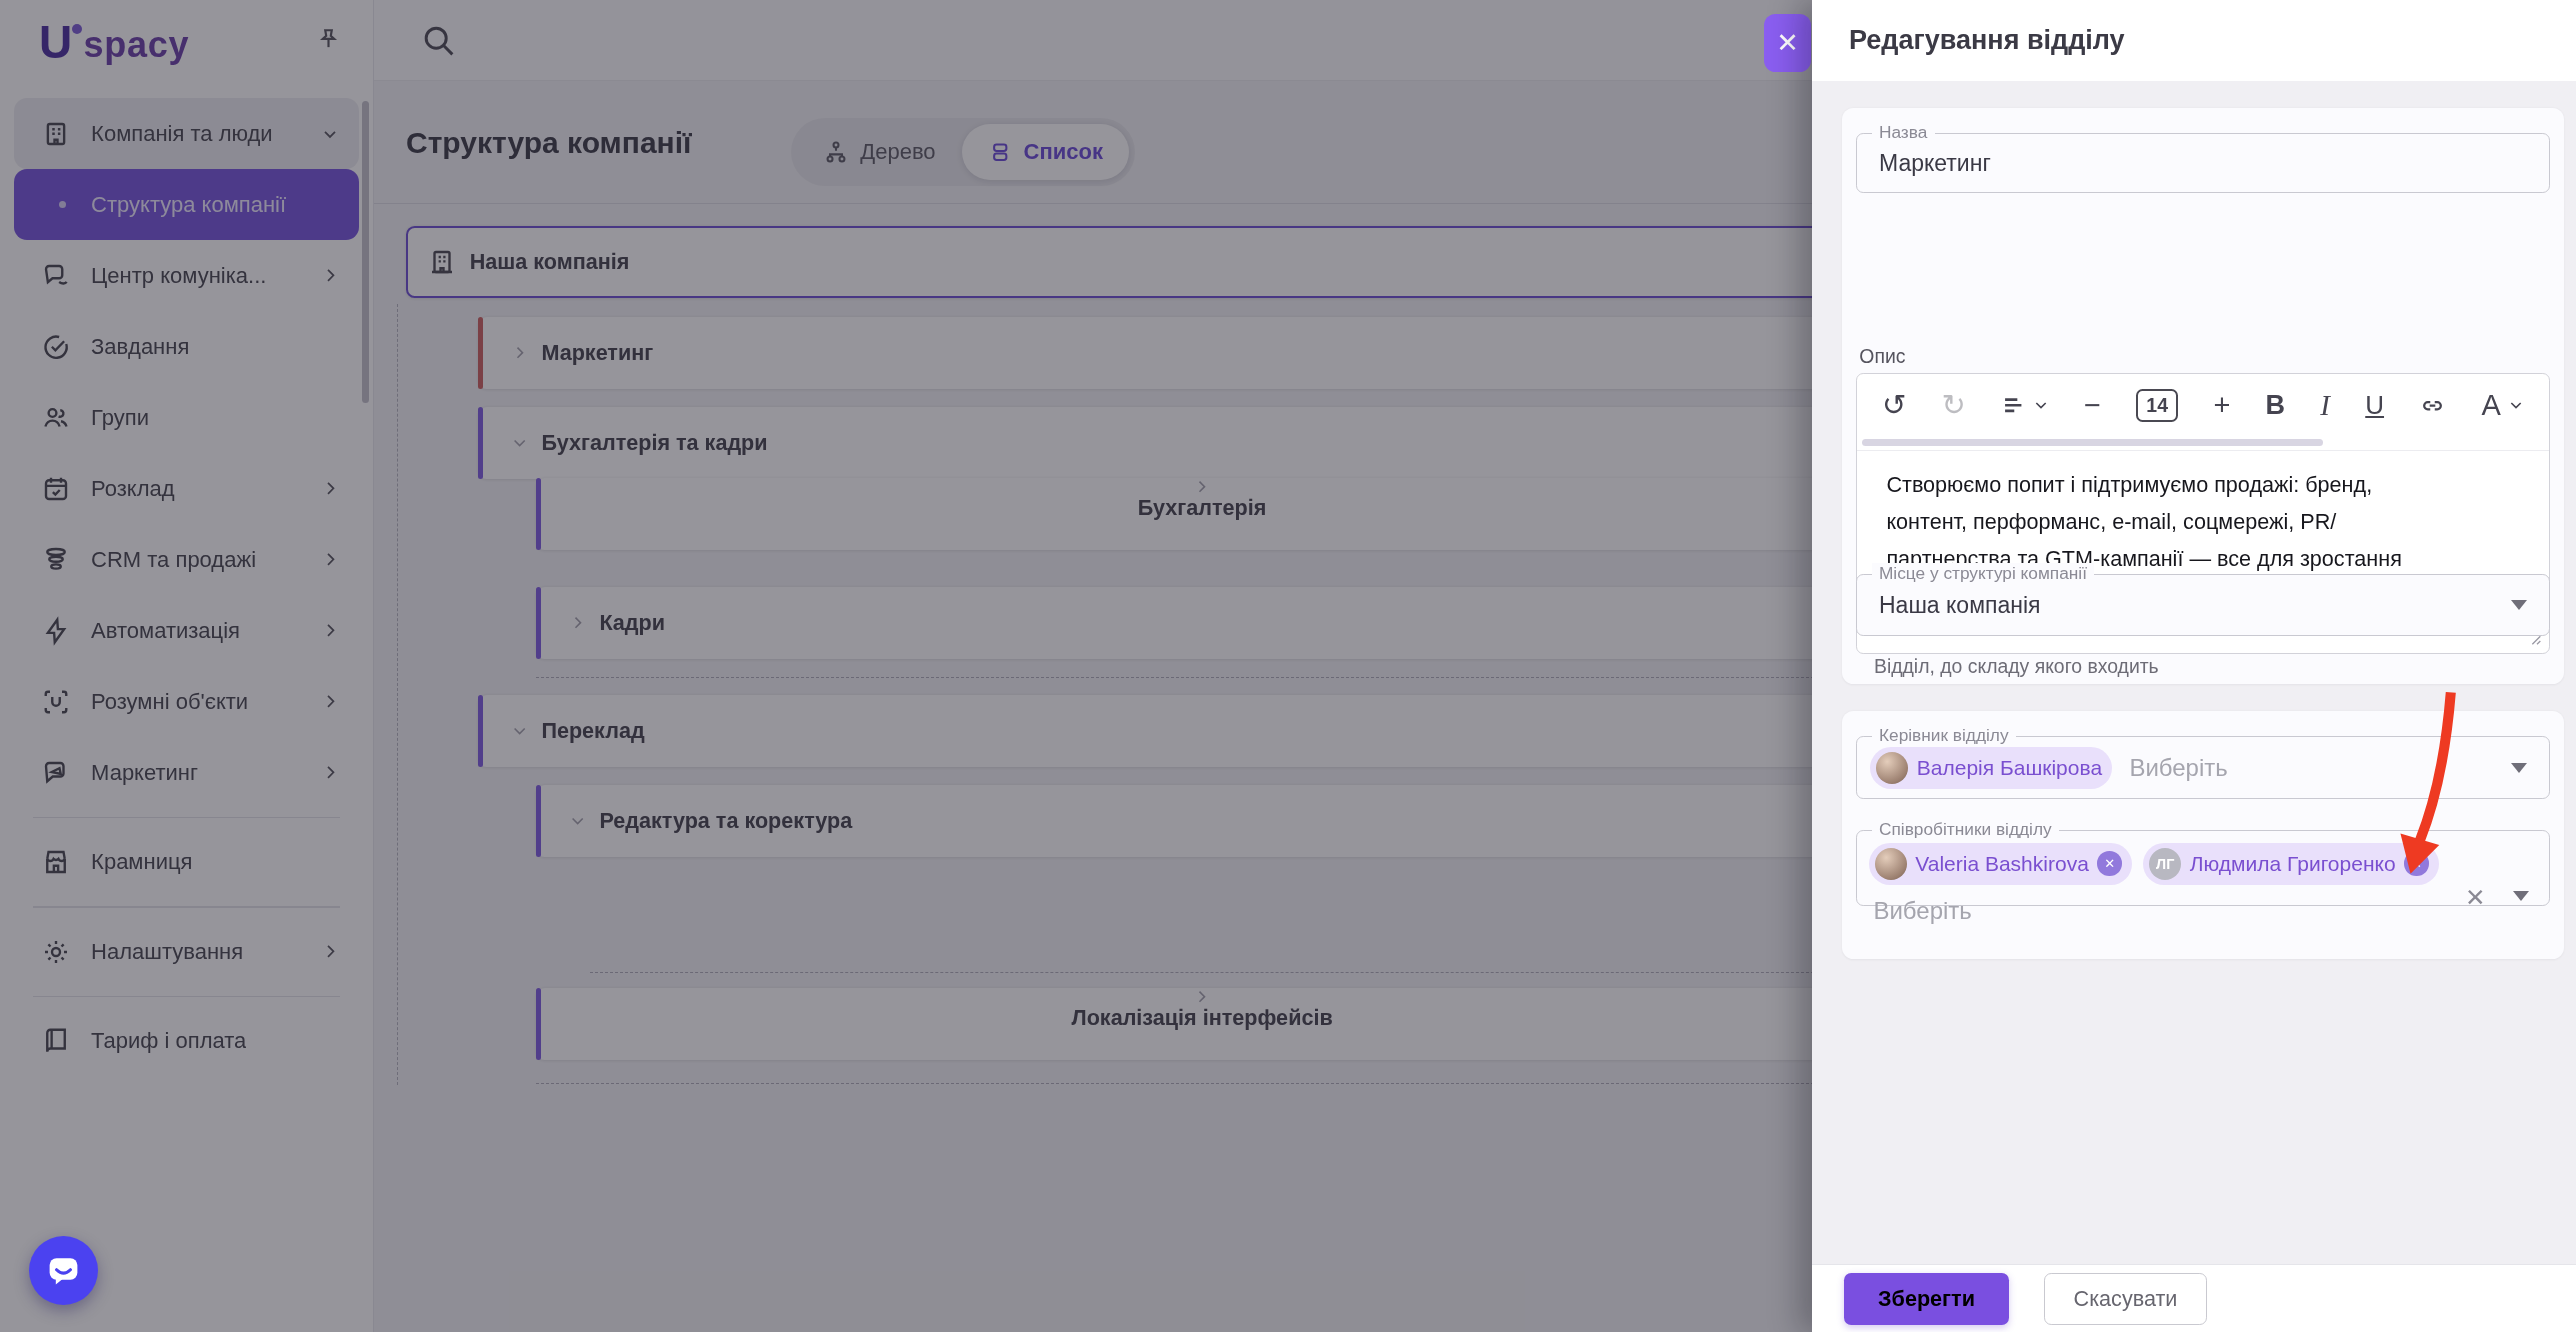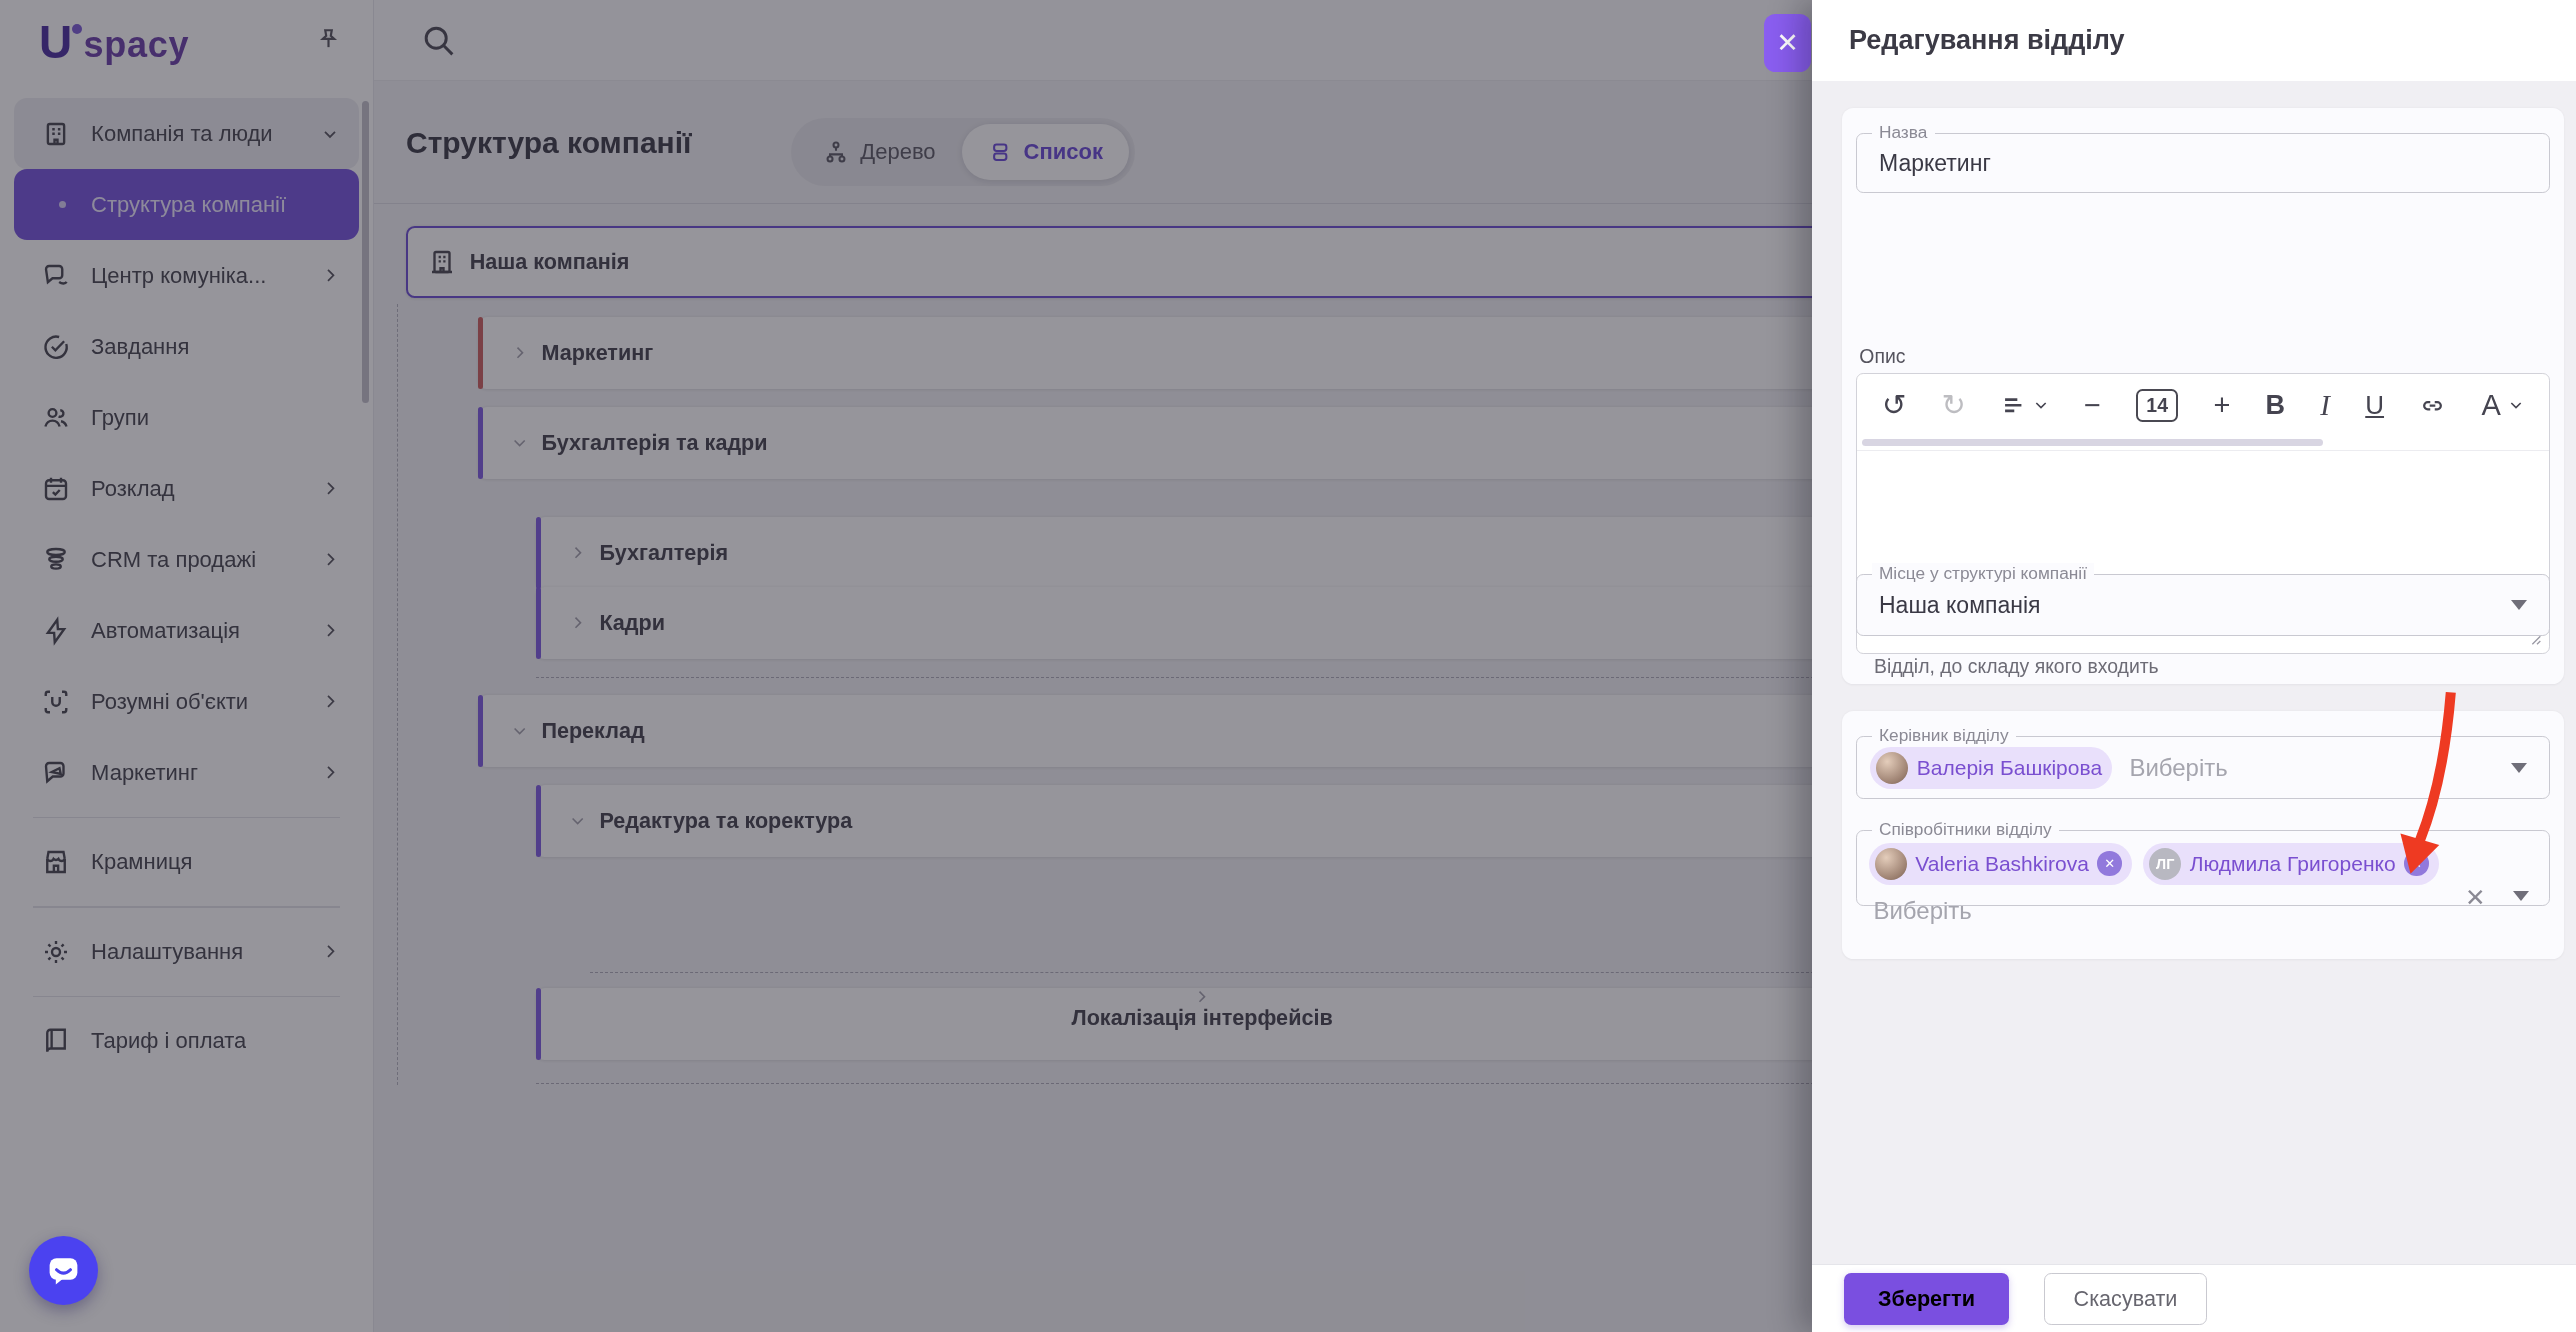--- a/index.html
+++ b/index.html
@@ -359,21 +359,21 @@
     <div class="tree-card" style="left:104px; top:326px;">
       <span class="accent" style="background:#7e5be0;"></span>
       <span class="tchev">
           <svg class="ic" width="17.3" height="17.3" viewBox="0 0 24 24" fill="none" stroke="currentColor" stroke-width="2.2">
             <path d="M5 9l7 7 7-7"></path>
           </svg>
         </span>
       <span class="tlabel">Бухгалтерія та кадри</span>
     </div>
 
-    <div class="tree-card" style="left:162px; top:436px;">
+    <div class="tree-card" style="left:162px; top:397px;flex-direction:column;">
       <span class="accent" style="background:#7e5be0;"></span>
       <span class="tchev">
           <svg class="ic" width="17.3" height="17.3" viewBox="0 0 24 24" fill="none" stroke="currentColor" stroke-width="2.2">
             <path d="M9 5l7 7-7 7"></path>
           </svg>
         </span>
       <span class="tlabel">Бухгалтерія</span>
     </div>
 
     <div class="tree-card" style="left:162px; top:506px;">
@@ -459,20 +459,26 @@
               </svg>
           </span>
           <span class="tbtn">A
             <svg class="ic" width="16" height="16" viewBox="0 0 24 24" fill="none" stroke="currentColor" stroke-width="2.4">
                 <path d="M5 9l7 7 7-7"></path>
               </svg>
           </span>
         </div>
         <div class="tb-scroll"></div>
         <div class="tb-sep"></div>
+        <div class="ed-text">
+          <div>Створюємо попит і підтримуємо продажі: бренд,</div>
+          <div>контент, перформанс, e-mail, соцмережі, PR/</div>
+          <div>партнерства та GTM-кампанії — все для зростання</div>
+          <div>лідів і MRR.</div>
+        </div>
         <span class="resize">
           <svg class="ic" width="16" height="16" viewBox="0 0 24 24" stroke="currentColor" stroke-width="2" fill="none">
               <path d="M20 8L8 20M20 15l-5 5"></path>
             </svg>
         </span>
       </div>
 
       <div class="ffield parent-field">
         <span class="flabel">Місце у структурі компанії</span>
         <span class="fvalue">Наша компанія</span>

